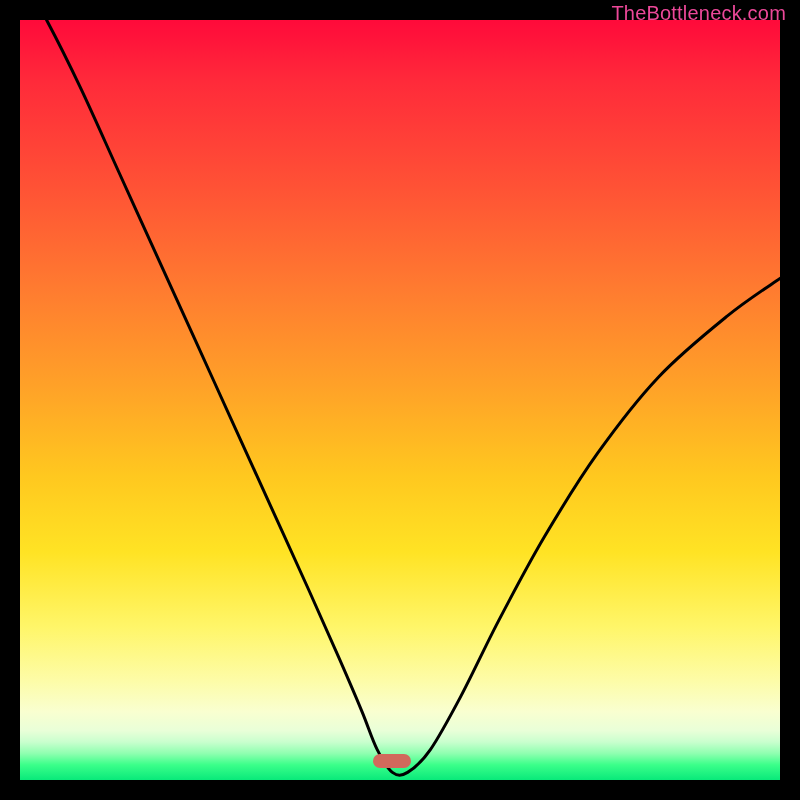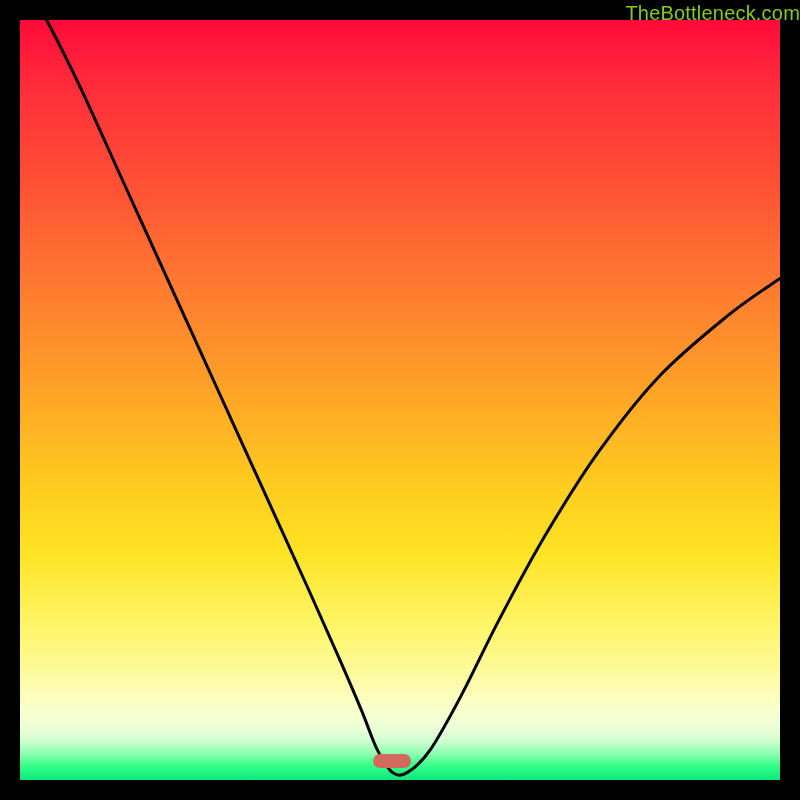--- a/index.html
+++ b/index.html
@@ -52,22 +52,22 @@
     );
   }
   .marker {
     position: absolute;
     background: #d1695c;
     border-radius: 999px;
   }
   .watermark {
     position: absolute;
     top: 2px;
-    right: 0;
-    color: #84cc16;
+    right: 14px;
+    color: #ec4899;
     font-size: 20px;
     font-weight: 500;
     letter-spacing: 0.2px;
     user-select: none;
     text-align: right;
   }
   svg.curve {
     position: absolute;
     left: 0; top: 0;
     width: 100%; height: 100%;

